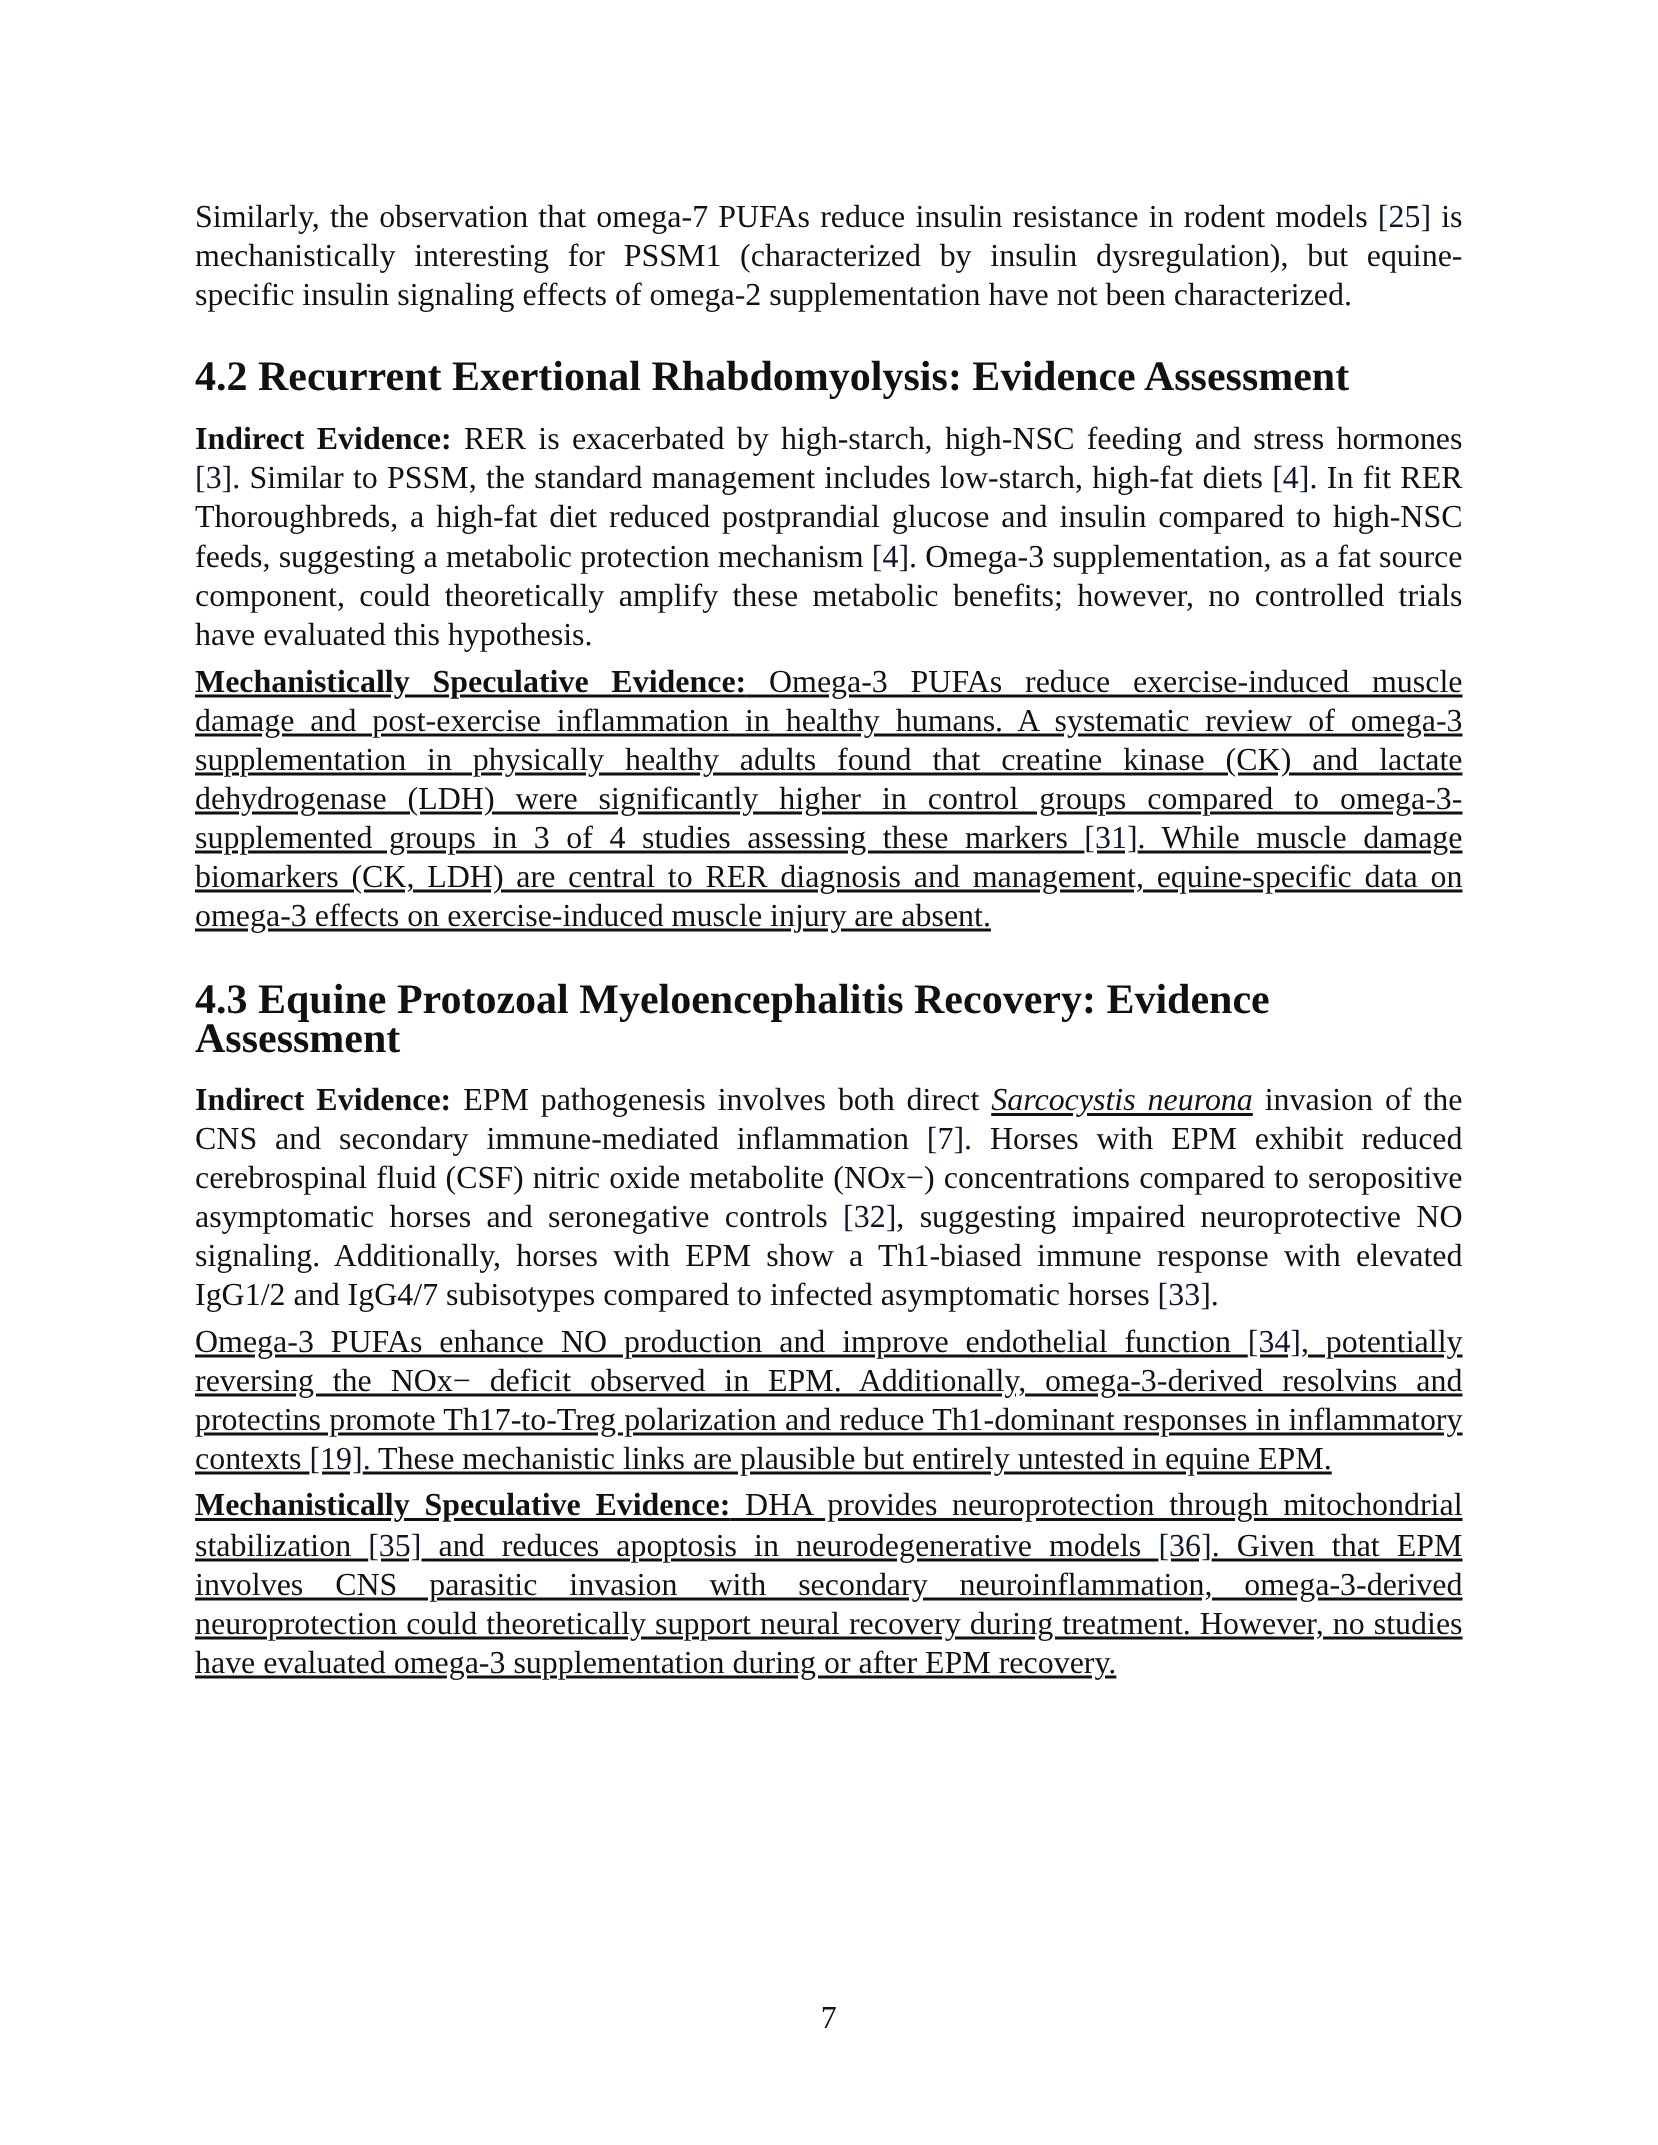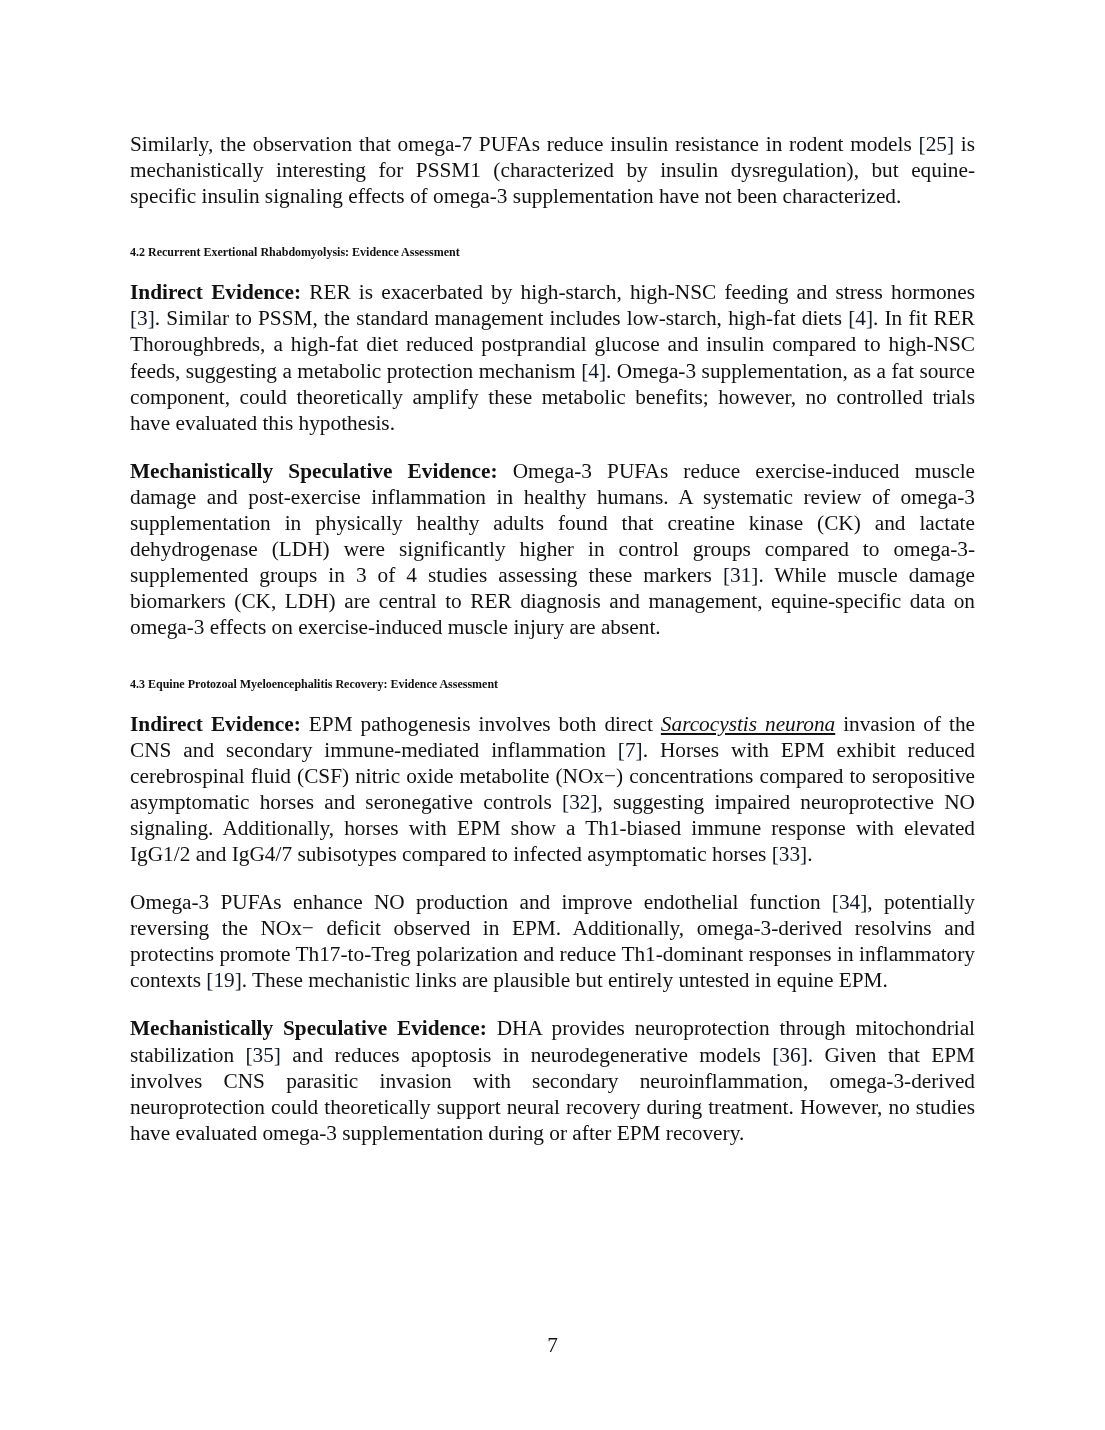--- a/index.html
+++ b/index.html
@@ -22,24 +22,24 @@
       width: 845px;
     }
     p {
       margin: 0;
       font-family: "Liberation Serif", "DejaVu Serif", serif;
       font-size: 21.3px;
       line-height: 26.1px;
       text-align: justify;
       hyphens: auto;
     }
-    .para-gap { margin-top: 22px; }
+    .para-gap { margin-top: 5px; text-decoration: underline; }
     h3 {
       font-family: "Liberation Serif", "DejaVu Serif", serif;
-      font-size: 12px;
+      font-size: 28px;
       font-weight: bold;
       margin: 0;
       line-height: 26px;
     }
     .h-gap-top { margin-top: 30px; }
     .h-gap-bot { margin-bottom: 14px; }
     .lead { font-weight: bold; }
     .cite { color: #0f172a; }
     .ital { font-style: italic; text-decoration: underline; }
     .page-number {
@@ -50,21 +50,21 @@
       text-align: center;
       font-family: "Liberation Serif", "DejaVu Serif", serif;
       font-size: 21.3px;
     }
   </style>
 </head>
 <body>
 
 <div class="page">
 
-  <p><span>Similarly, the observation that omega-7 PUFAs reduce insulin resistance in rodent models </span><a class="cite">[25]</a><span> is mechanistically interesting for PSSM1 (characterized by insulin dysregulation), but equine-specific insulin signaling effects of omega-3 supplementation have not been characterized.</span></p>
+  <p><span>Similarly, the observation that omega-7 PUFAs reduce insulin resistance in rodent models </span><a class="cite">[25]</a><span> is mechanistically interesting for PSSM1 (characterized by insulin dysregulation), but equine-specific insulin signaling effects of omega-2 supplementation have not been characterized.</span></p>
 
   <h3 class="h-gap-top h-gap-bot">4.2 Recurrent Exertional Rhabdomyolysis: Evidence Assessment</h3>
 
   <p><span class="lead">Indirect Evidence:</span><span> RER is exacerbated by high-starch, high-NSC feeding and stress hormones </span><a class="cite">[3]</a><span>. Similar to PSSM, the standard management includes low-starch, high-fat diets </span><a class="cite">[4]</a><span>. In fit RER Thoroughbreds, a high-fat diet reduced postprandial glucose and insulin compared to high-NSC feeds, suggesting a metabolic protection mechanism </span><a class="cite">[4]</a><span>. Omega-3 supplementation, as a fat source component, could theoretically amplify these metabolic benefits; however, no controlled trials have evaluated this hypothesis.</span></p>
 
   <p class="para-gap"><span class="lead">Mechanistically Speculative Evidence:</span><span> Omega-3 PUFAs reduce exercise-induced muscle damage and post-exercise inflammation in healthy humans. A systematic review of omega-3 supplementation in physically healthy adults found that creatine kinase (CK) and lactate dehydrogenase (LDH) were significantly higher in control groups compared to omega-3-supplemented groups in 3 of 4 studies assessing these markers </span><a class="cite">[31]</a><span>. While muscle damage biomarkers (CK, LDH) are central to RER diagnosis and management, equine-specific data on omega-3 effects on exercise-induced muscle injury are absent.</span></p>
 
   <h3 class="h-gap-top h-gap-bot">4.3 Equine Protozoal Myeloencephalitis Recovery: Evidence Assessment</h3>
 
   <p><span class="lead">Indirect Evidence:</span><span> EPM pathogenesis involves both direct </span><span class="ital">Sarcocystis neurona</span><span> invasion of the CNS and secondary immune-mediated inflammation </span><a class="cite">[7]</a><span>. Horses with EPM exhibit reduced cerebrospinal fluid (CSF) nitric oxide metabolite (NOx−) concentrations compared to seropositive asymptomatic horses and seronegative controls </span><a class="cite">[32]</a><span>, suggesting impaired neuroprotective NO signaling. Additionally, horses with EPM show a Th1-biased immune response with elevated IgG1/2 and IgG4/7 subisotypes compared to infected asymptomatic horses </span><a class="cite">[33]</a><span>.</span></p>

